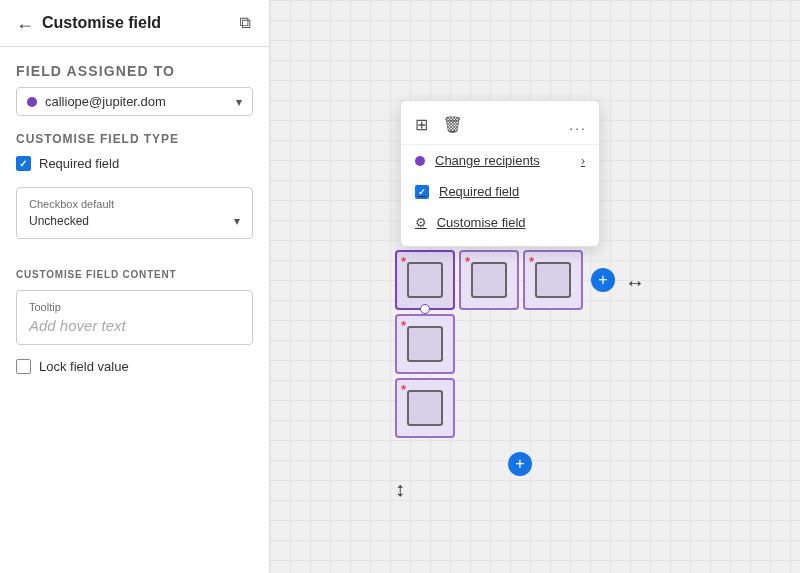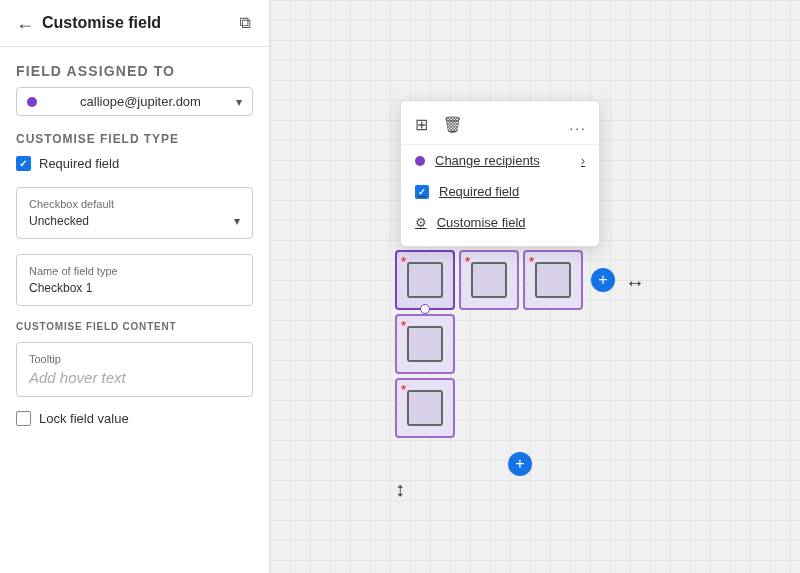--- a/index.html
+++ b/index.html
@@ -90,21 +90,20 @@
       background: #7b3fc4;
       border-radius: 50%;
       margin-right: 8px;
       flex-shrink: 0;
     }
 
     .assign-email {
       font-size: 13px;
       color: #333;
       flex: 1;
-      text-align: center;
     }
 
     .dropdown-arrow {
       color: #555;
       font-size: 12px;
     }
 
     .section-label-2 {
       font-size: 12px;
       font-weight: 700;
@@ -142,21 +141,21 @@
 
     .required-label {
       font-size: 13px;
       color: #333;
     }
 
     .field-box {
       border: 1px solid #ccc;
       border-radius: 4px;
       padding: 10px 12px;
-      margin-bottom: 15px;
+      margin-bottom: 30px;
       background: #fff;
     }
 
     .field-box-label {
       font-size: 11px;
       color: #6e6e6e;
       margin-bottom: 4px;
     }
 
     .field-box-value {
@@ -474,24 +473,20 @@
     </div>
 
     <div class="field-box">
       <div class="field-box-label">Checkbox default</div>
       <div class="field-box-dropdown">
         <span class="field-box-value">Unchecked</span>
         <span class="dropdown-arrow">▾</span>
       </div>
     </div>
 
-    <div class="field-box">
-      <div class="field-box-label">Name of field type</div>
-      <div class="field-box-value">Checkbox 1</div>
-    </div>
 
     <div class="section-label-3">CUSTOMISE FIELD CONTENT</div>
 
     <div class="tooltip-box">
       <div class="tooltip-label">Tooltip</div>
       <div class="tooltip-placeholder">Add hover text</div>
     </div>
 
     <div class="lock-row">
       <div class="checkbox-empty"></div>

